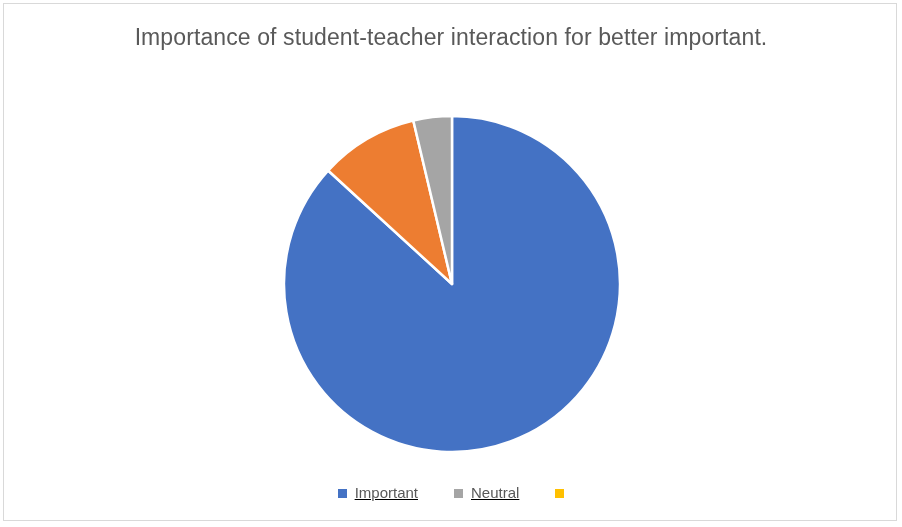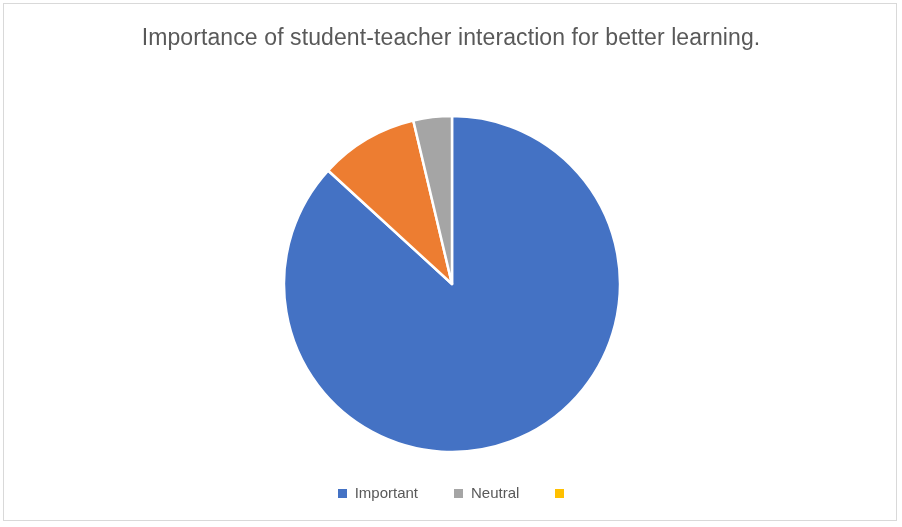--- a/index.html
+++ b/index.html
@@ -64,20 +64,21 @@
   #legend {
     position: absolute;
     left: 0;
     top: 484px;
     width: 902px;
     display: flex;
     flex-direction: row;
     justify-content: center;
     align-items: center;
     gap: 36px;
+    text-decoration: underline;
   }
   .legend-entry {
     display: flex;
     flex-direction: row;
     align-items: center;
     gap: 8px;
   }
   .legend-swatch {
     width: 9px;
     height: 9px;
@@ -94,21 +95,21 @@
     display: none;
   }
 </style>
 </head>
 <body>
 
 <div id="chart-frame">
 
   <div id="chart-border"></div>
 
-  <div id="chart-title">Importance of student-teacher interaction for better learning.</div>
+  <div id="chart-title">Importance of student-teacher interaction for better important.</div>
 
   <div id="pie-wrap">
     <svg id="pie-svg" viewBox="0 0 338 338">
       <g id="pie-slices">
           <path d="M 169 169 L 169.00 1.00 A 168 168 0 1 1 45.10 55.54 Z" fill="#4472c4" stroke="#ffffff" stroke-width="2.5" stroke-linejoin="round"></path>
           <path d="M 169 169 L 45.10 55.54 A 168 168 0 0 1 130.29 5.52 Z" fill="#ed7d31" stroke="#ffffff" stroke-width="2.5" stroke-linejoin="round"></path>
           <path d="M 169 169 L 130.29 5.52 A 168 168 0 0 1 169.00 1.00 Z" fill="#a5a5a5" stroke="#ffffff" stroke-width="2.5" stroke-linejoin="round"></path>
         </g>
     </svg>
   </div>

